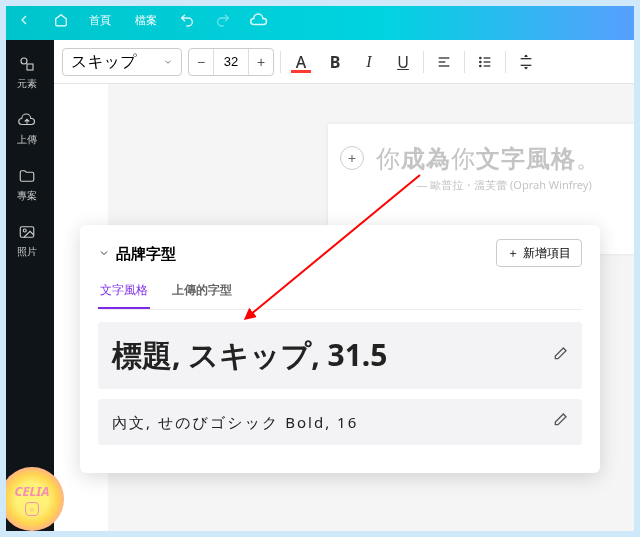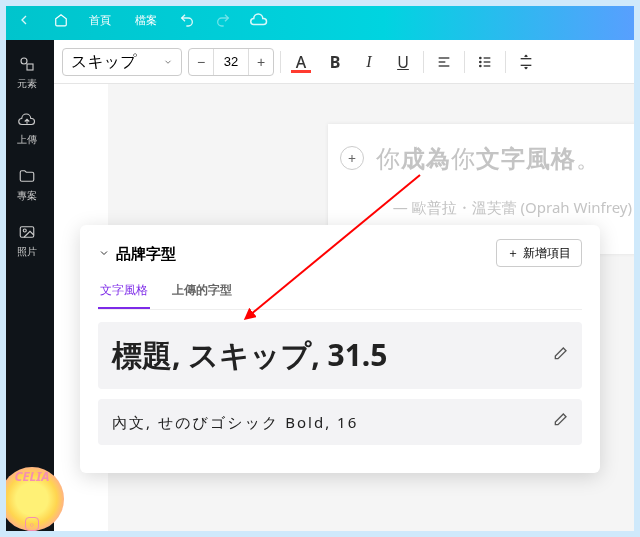--- a/index.html
+++ b/index.html
@@ -25,39 +25,39 @@
   .tool-btn { width: 28px; height: 28px; display: flex; align-items: center; justify-content: center; cursor: pointer; color: #333; border-radius: 4px; }
   .tool-btn.color { position: relative; }
   .tool-btn.color::after { content: ""; position: absolute; left: 4px; right: 4px; bottom: 3px; height: 3px; background: #ff3b30; }
   .tool-sep { width: 1px; height: 22px; background: #e0e0e0; }
 
   .canvas { position: absolute; left: 54px; right: 0; top: 44px; bottom: 0; background: #f5f5f5; }
   .page { position: absolute; right: -8px; top: 40px; width: 320px; height: 130px; background: #fff; box-shadow: 0 0 4px rgba(0,0,0,0.08); padding: 18px 16px 12px 48px; }
   .add-btn { position: absolute; left: 12px; top: 22px; width: 24px; height: 24px; border: 1px solid #ccc; border-radius: 50%; display: flex; align-items: center; justify-content: center; font-size: 14px; color: #666; cursor: pointer; background: #fff; }
   .quote-text { font-size: 24px; color: #c4c4c4; font-weight: 300; line-height: 1.3; letter-spacing: 1px; white-space: nowrap; }
   .quote-text .bold { font-weight: 700; }
-  .quote-author { font-size: 15px; color: #c4c4c4; text-align: right; margin-top: 24px; }
+  .quote-author { font-size: 11px; color: #c4c4c4; text-align: center; margin-top: 4px; }
 
   .panel { position: absolute; left: 80px; top: 225px; width: 520px; background: #fff; box-shadow: 0 4px 20px rgba(0,0,0,0.15); border-radius: 6px; padding: 14px 18px 18px; }
   .panel-head { display: flex; align-items: center; justify-content: space-between; margin-bottom: 8px; }
   .panel-head .title { font-size: 15px; font-weight: 600; display: flex; align-items: center; gap: 6px; }
   .add-item { border: 1px solid #ccc; border-radius: 4px; padding: 4px 10px; font-size: 12px; display: flex; align-items: center; gap: 4px; cursor: pointer; }
   .tabs { display: flex; gap: 20px; border-bottom: 1px solid #eee; margin-bottom: 12px; }
   .tab { font-size: 12px; padding: 6px 2px 8px; color: #666; cursor: pointer; border-bottom: 2px solid transparent; font-weight: bold; }
   .tab.active { color: #7d2ae8; border-bottom-color: #7d2ae8; font-weight: 500; }
   .font-row { background: #f3f3f5; border-radius: 4px; padding: 12px 14px; margin-bottom: 10px; display: flex; align-items: center; justify-content: space-between; cursor: pointer; }
   .font-row .label { color: #222; }
   .font-row.h1 .label { font-size: 30px; font-weight: 700; }
   .font-row.h2 .label { font-size: 18px; }
   .font-row.body .label { font-size: 15px; letter-spacing: 2px; }
   .edit-icon { color: #555; cursor: pointer; }
 
   .arrow { position: absolute; left: 230px; top: 165px; pointer-events: none; z-index: 5; }
 
-  .watermark { position: absolute; left: 0; bottom: 6px; width: 64px; height: 64px; border-radius: 50%; background: radial-gradient(circle, #fff176 35%, #ffd54f 55%, #ffab91 75%, #fff 78%); display: flex; flex-direction: column; align-items: center; justify-content: space-between; font-style: italic; font-weight: 700; font-size: 13px; color: #f48fb1; }
+  .watermark { position: absolute; left: 0; bottom: 6px; width: 64px; height: 64px; border-radius: 50%; background: radial-gradient(circle, #fff176 35%, #ffd54f 55%, #ffab91 75%, #fff 78%); display: flex; flex-direction: column; align-items: center; justify-content: center; font-style: italic; font-weight: 700; font-size: 13px; color: #f48fb1; }
   .watermark .ig { width: 14px; height: 14px; border: 1.5px solid #f48fb1; border-radius: 4px; margin-top: 2px; display:flex; align-items:center; justify-content:center; }
 
   .frame-border { position: absolute; inset: 0; border: 6px solid #cfe9fb; pointer-events: none; }
 </style>
 </head>
 <body>
 
 <div class="topbar">
   <div class="icon-btn">
     <svg width="16" height="16" viewBox="0 0 24 24" fill="none" stroke-width="2">

